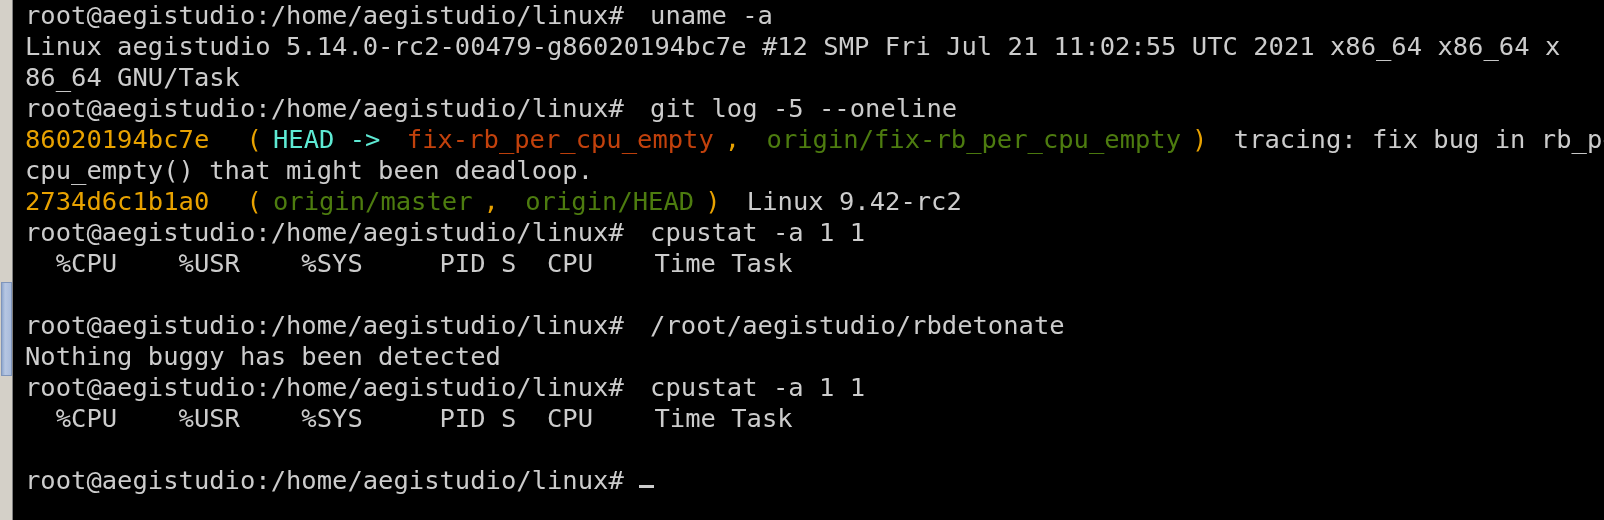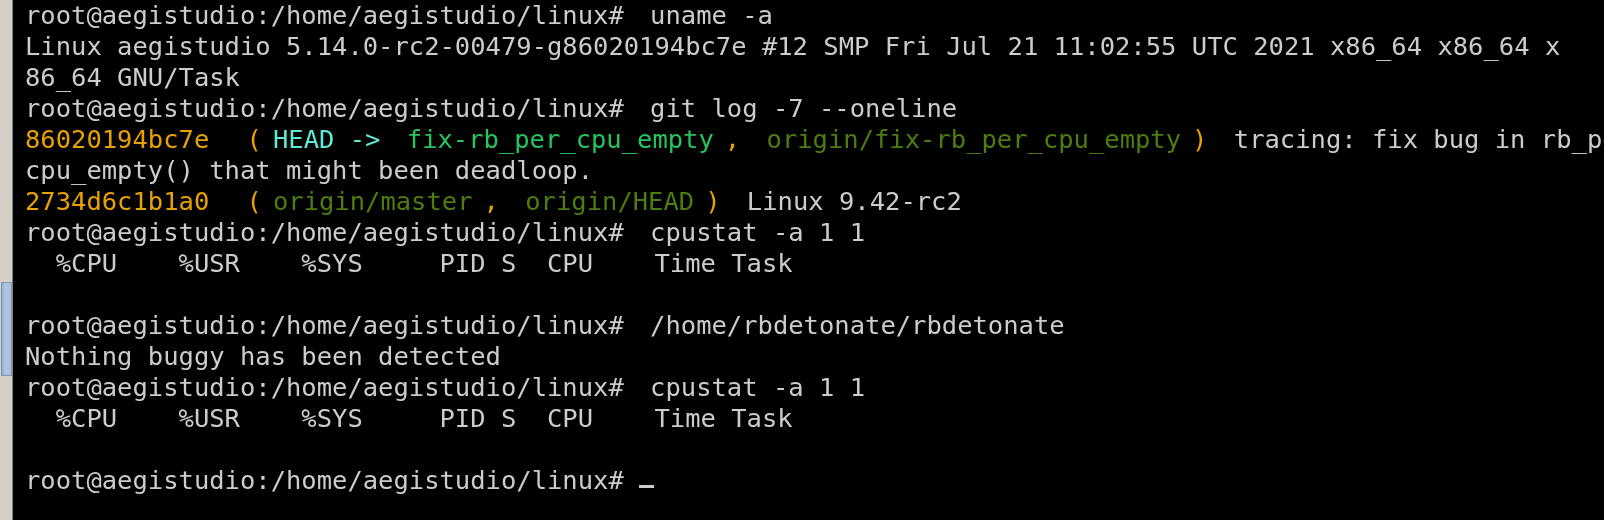--- a/index.html
+++ b/index.html
@@ -54,21 +54,21 @@
     letter-spacing: 0px;
     white-space: pre;
     color: #cccccc;
     font-family: "DejaVu Sans Mono", "Liberation Mono", monospace;
   }
   .line.blank { color: transparent; }
   .seg { white-space: pre; padding-left: 11px; }
   .c-default { color: #cccccc; }
   .c-yellow  { color: #e8a200; }
   .c-cyan    { color: #5eead4; }
-  .c-green   { color: #22c55e; }
+  .c-green   { color: #c2410c; }
   .c-red     { color: #4d7c0f; }
   .cursor {
     display: inline-block;
     width: 15px;
     height: 3px;
     background: #cccccc;
     vertical-align: baseline;
     margin-bottom: 1px;
   }
 </style>
@@ -78,28 +78,28 @@
 <div id="terminal-window">
 
   <div id="scrollbar">
     <div id="scrollbar-thumb"></div>
   </div>
 
   <div id="screen">
       <div class="line"><span class="seg c-default">root@aegistudio:/home/aegistudio/linux# </span><span class="seg c-default">uname -a</span></div>
       <div class="line"><span class="seg c-default">Linux aegistudio 5.14.0-rc2-00479-g86020194bc7e #12 SMP Fri Jul 21 11:02:55 UTC 2021 x86_64 x86_64 x</span></div>
       <div class="line"><span class="seg c-default">86_64 GNU/Task</span></div>
-      <div class="line"><span class="seg c-default">root@aegistudio:/home/aegistudio/linux# </span><span class="seg c-default">git log -7 --oneline</span></div>
+      <div class="line"><span class="seg c-default">root@aegistudio:/home/aegistudio/linux# </span><span class="seg c-default">git log -5 --oneline</span></div>
       <div class="line"><span class="seg c-yellow">86020194bc7e</span><span class="seg c-default"> </span><span class="seg c-yellow">(</span><span class="seg c-cyan">HEAD -&gt; </span><span class="seg c-green">fix-rb_per_cpu_empty</span><span class="seg c-yellow">, </span><span class="seg c-red">origin/fix-rb_per_cpu_empty</span><span class="seg c-yellow">)</span><span class="seg c-default"> tracing: fix bug in rb_per_</span></div>
       <div class="line"><span class="seg c-default">cpu_empty() that might been deadloop.</span></div>
       <div class="line"><span class="seg c-yellow">2734d6c1b1a0</span><span class="seg c-default"> </span><span class="seg c-yellow">(</span><span class="seg c-red">origin/master</span><span class="seg c-yellow">, </span><span class="seg c-red">origin/HEAD</span><span class="seg c-yellow">)</span><span class="seg c-default"> Linux 9.42-rc2</span></div>
       <div class="line"><span class="seg c-default">root@aegistudio:/home/aegistudio/linux# </span><span class="seg c-default">cpustat -a 1 1</span></div>
       <div class="line"><span class="seg c-default">  %CPU    %USR    %SYS     PID S  CPU    Time Task</span></div>
       <div class="line blank"><span class="seg c-default"> </span></div>
-      <div class="line"><span class="seg c-default">root@aegistudio:/home/aegistudio/linux# </span><span class="seg c-default">/home/rbdetonate/rbdetonate</span></div>
+      <div class="line"><span class="seg c-default">root@aegistudio:/home/aegistudio/linux# </span><span class="seg c-default">/root/aegistudio/rbdetonate</span></div>
       <div class="line"><span class="seg c-default">Nothing buggy has been detected</span></div>
       <div class="line"><span class="seg c-default">root@aegistudio:/home/aegistudio/linux# </span><span class="seg c-default">cpustat -a 1 1</span></div>
       <div class="line"><span class="seg c-default">  %CPU    %USR    %SYS     PID S  CPU    Time Task</span></div>
       <div class="line blank"><span class="seg c-default"> </span></div>
       <div class="line"><span class="seg c-default">root@aegistudio:/home/aegistudio/linux# </span><span class="cursor"></span></div>
     </div>
 
 </div>
 
 </body></html>

